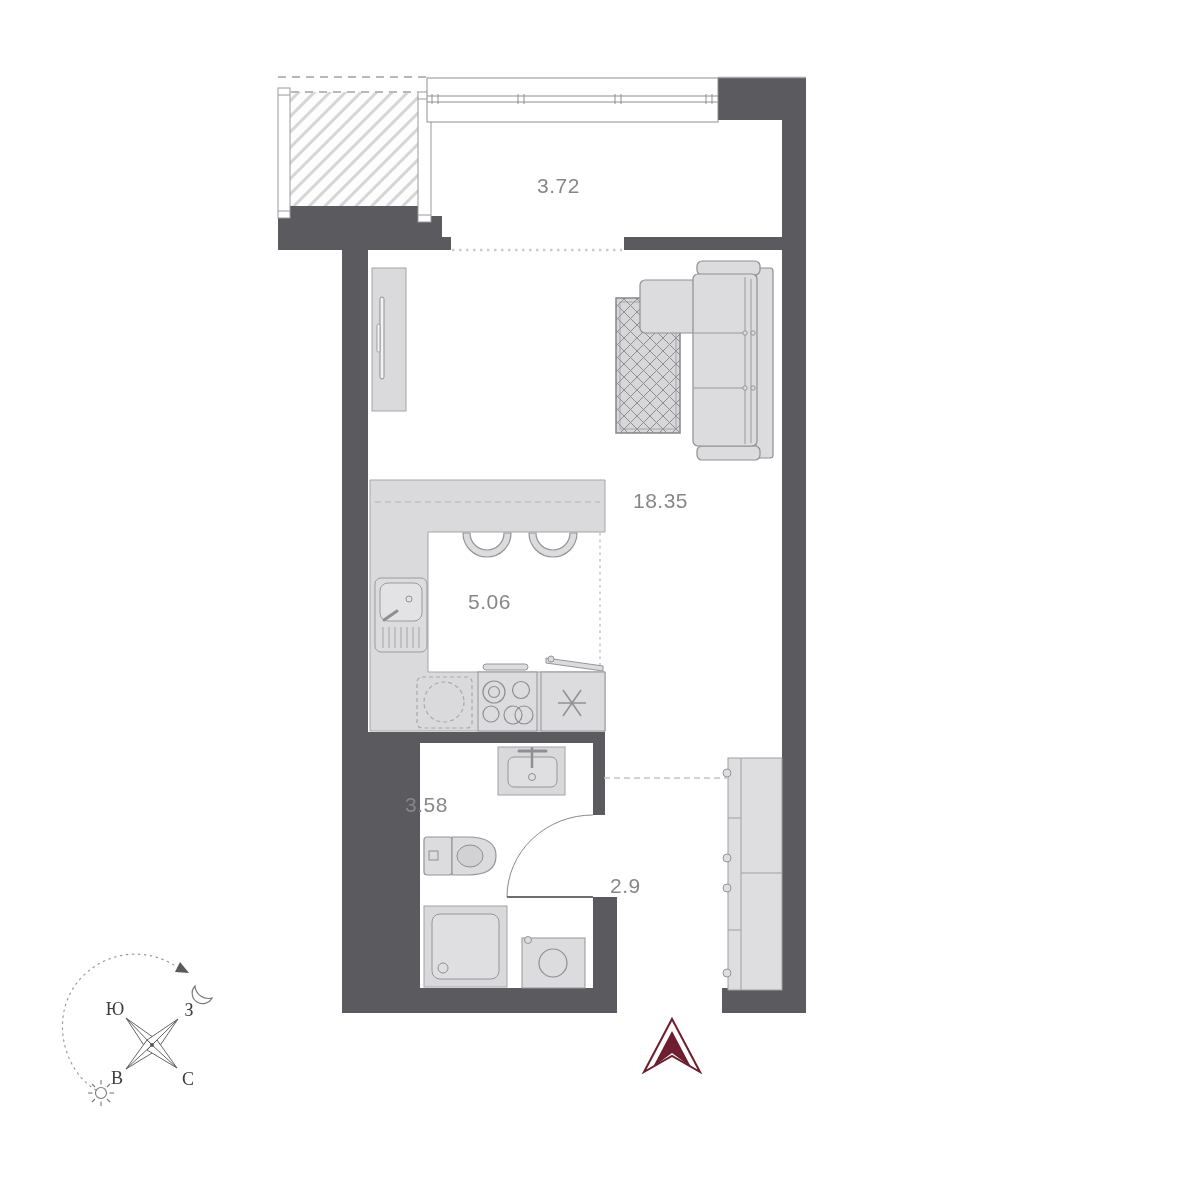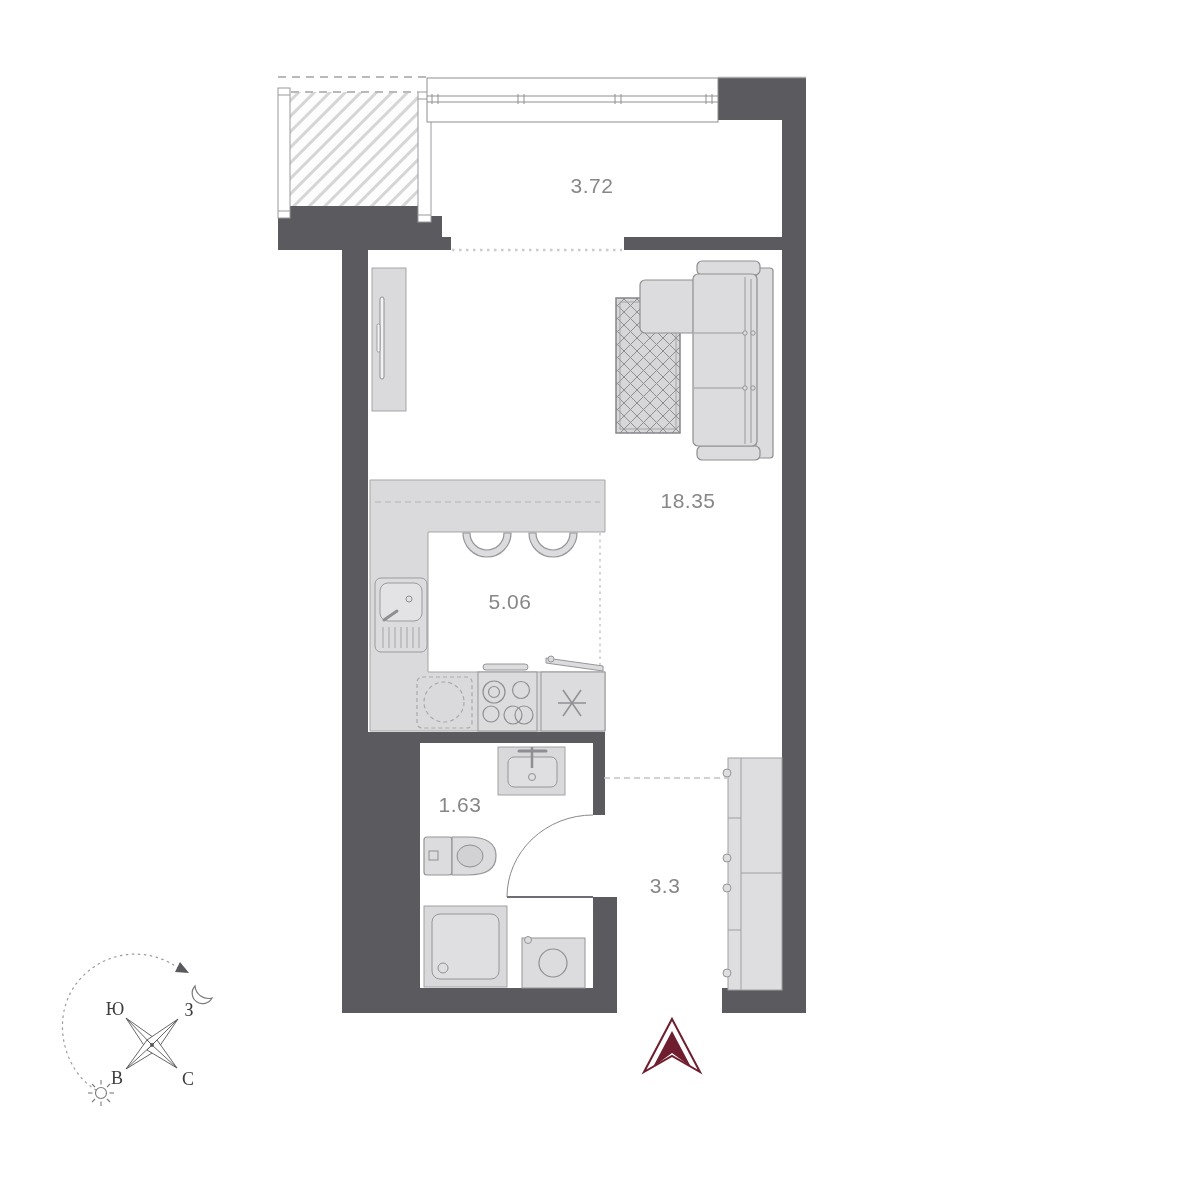--- a/index.html
+++ b/index.html
@@ -2,21 +2,21 @@
 <html><head>
 <meta charset="utf-8">
 <style>
   html,body{margin:0;padding:0;background:#ffffff;}
   #plan-root{
     position:relative;width:1200px;height:1200px;background:#ffffff;overflow:hidden;
     font-family:"Liberation Sans", sans-serif;
   }
   #plan-svg{position:absolute;left:0;top:0;}
   .room-label{
-    position:absolute;width:110px;text-align:center;
+    position:absolute;width:110px;text-align:left;
     font-size:21px;color:#87878a;letter-spacing:.5px;line-height:24px;
     font-family:"Liberation Sans", sans-serif;
   }
   .compass-letter{
     position:absolute;width:36px;text-align:center;
     font-size:18px;color:#3d3d40;line-height:20px;
     font-family:"Liberation Serif", serif;
   }
 </style>
 </head>
@@ -252,22 +252,22 @@
       <line x1="101" y1="1101.5" x2="101" y2="1106"></line>
       <line x1="107" y1="1099" x2="110" y2="1102"></line>
     </g>
 
     <path d="M195,986 A10.5,10.5 0 1 0 212,998 A13.5,13.5 0 0 1 195,986 Z" fill="#ffffff" stroke="#7a7a7e" stroke-width="1.2"></path>
   </g>
 </svg>
 
   <div class="room-label" style="left:537px;top:174px">3.72</div>
   <div class="room-label" style="left:633px;top:489px">18.35</div>
-  <div class="room-label" style="left:455px;top:590px">5.06</div>
-  <div class="room-label" style="left:405px;top:793px">1.63</div>
-  <div class="room-label" style="left:610px;top:874px">3.3</div>
+  <div class="room-label" style="left:468px;top:590px">5.06</div>
+  <div class="room-label" style="left:405px;top:793px">3.58</div>
+  <div class="room-label" style="left:610px;top:874px">2.9</div>
 
   <div class="compass-letter" style="left:97px;top:999px">Ю</div>
   <div class="compass-letter" style="left:171px;top:1000px">З</div>
   <div class="compass-letter" style="left:99px;top:1068px">В</div>
   <div class="compass-letter" style="left:170px;top:1069px">С</div>
 
 </div>
 
 </body></html>

